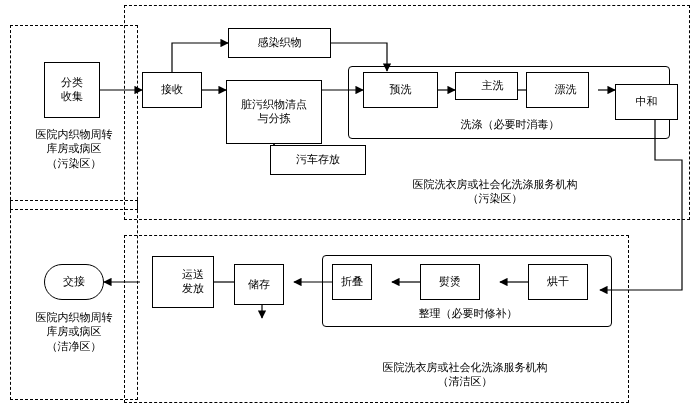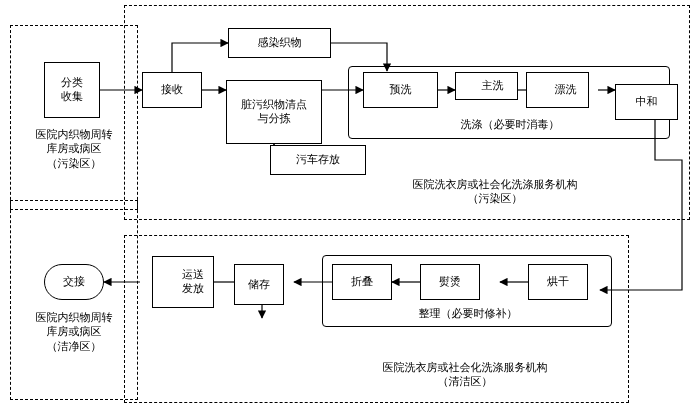--- a/index.html
+++ b/index.html
@@ -144,21 +144,21 @@
   <div class="box" style="left:615px; top:84px; width:63px; height:36px;">中和</div>
 
   <div class="box" style="left:44px; top:264px; width:60px; height:36px;border-radius:18px;">交接</div>
 
   <div class="box" style="left:152px; top:256px; width:62px; height:52px;padding-left:20px;">运送
 发放</div>
 
   <div class="box" style="left:234px; top:264px; width:50px; height:41px;">储存</div>
 
 
-  <div class="box" style="left:332px; top:264px; width:60px; height:36px;">折叠</div>
+  <div class="box" style="left:332px; top:264px; width:40px; height:36px;">折叠</div>
 
   <div class="box" style="left:420px; top:264px; width:60px; height:36px;">熨烫</div>
 
   <div class="box" style="left:528px; top:264px; width:60px; height:36px;">烘干</div>
 
   <div class="grp-label" style="left:420px; top:118px; width:180px;">洗涤（必要时消毒）</div>
 
   <div class="grp-label" style="left:378px; top:307px; width:180px;">整理（必要时修补）</div>
 
   <div class="zone-label" style="left:12px; top:128px; width:124px;">医院内织物周转

